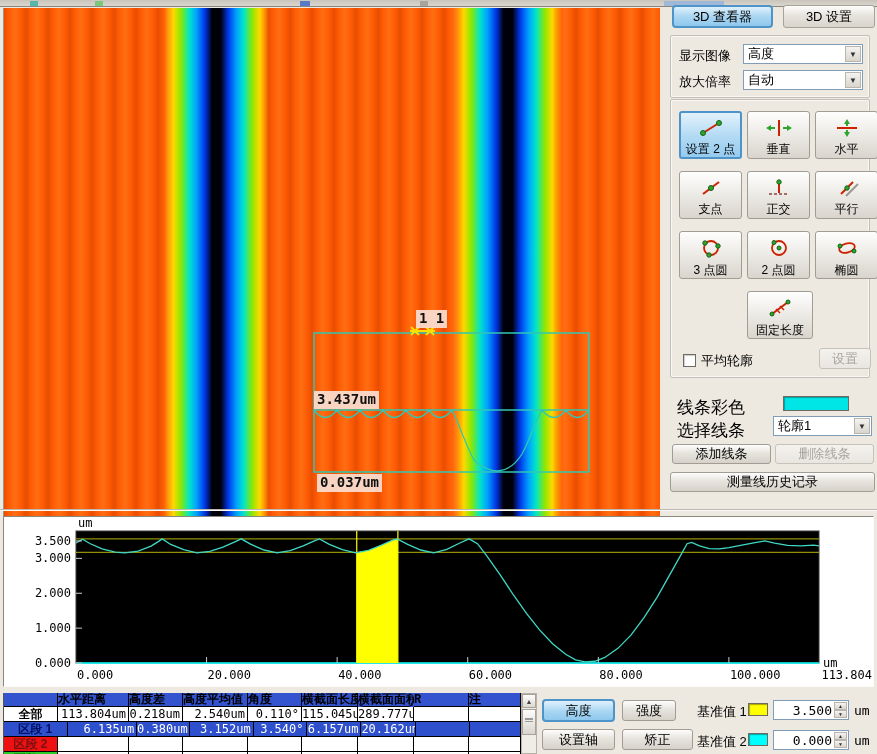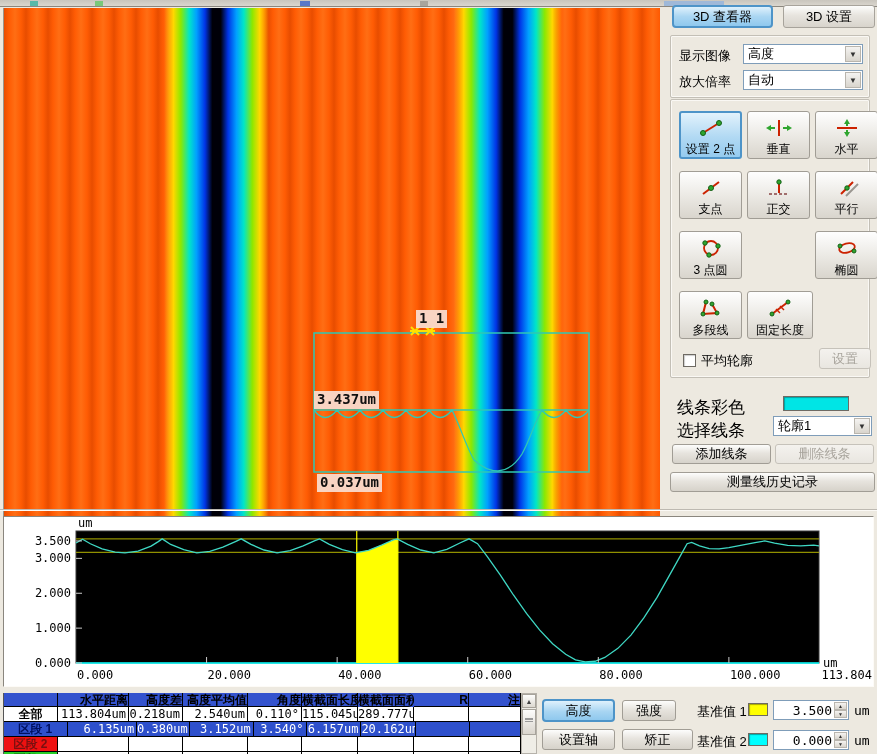--- a/index.html
+++ b/index.html
@@ -81,21 +81,21 @@
     border-bottom:1px solid #FDFBF7; border-right:1px solid #FDFBF7; }
 
   
   #results-table { position:absolute; left:3px; top:693px; width:518px; height:61px;
     background:#fff; border-left:1px solid #555; overflow:hidden; font-size:12px; }
   .t-row { display:flex; height:15px; line-height:14px; }
   .t-row.header { height:14px; background:#3453CE; color:#000; font-weight:bold; }
   .t-cell { border-right:1px solid #000; border-bottom:1px solid #000; height:100%;
     overflow:hidden; white-space:nowrap; text-align:right; padding-right:2px;
     font-family:"DejaVu Sans Mono",monospace; font-size:12px; }
-  .t-cell.hdr { text-align:right; font-family:Liberation Sans, sans-serif; padding-right:0; }
+  .t-cell.hdr { text-align:left; font-family:Liberation Mono, monospace; padding-right:0; }
   .t-cell.lbl { text-align:center; font-family:"Liberation Sans",sans-serif; font-weight:bold; padding-right:0; }
   .t-row.selected { background:#2E50CC; color:#FFF; }
   #table-scrollbar { position:absolute; left:521px; top:693px; width:16px; height:61px;
     background:#EFEDE6; border:1px solid #B6B2AA; }
   .sb-btn { position:absolute; left:0; width:14px; height:14px;
     background:linear-gradient(#FDFDFC,#DDD9D1); border:1px solid #A7A39B;
     font-size:7px; text-align:center; line-height:13px; color:#444; }
   .sb-thumb { position:absolute; left:0; top:15px; width:14px; height:26px;
     background:linear-gradient(#FDFDFC,#D9D5CD); border:1px solid #A7A39B; }
   .sb-grip { margin-top:8px; border-top:1px solid #999; border-bottom:1px solid #999;
@@ -240,39 +240,37 @@
 
     <button class="tool-btn" style="left:8px;top:131px;">
       <svg width="28" height="20" viewBox="0 0 28 20">
         <circle cx="14" cy="10" r="7" fill="none" stroke="#CC2200" stroke-width="1.8"></circle>
         <circle cx="8" cy="5" r="2.2" fill="#2FA52F" stroke="#156015"></circle>
         <circle cx="21" cy="8" r="2.2" fill="#2FA52F" stroke="#156015"></circle>
         <circle cx="12" cy="17" r="2.2" fill="#2FA52F" stroke="#156015"></circle>
         </svg>
       <span class="tool-label">3 点圆</span>
     </button>
+    <button class="tool-btn" style="left:76px;top:131px;">
+      <svg width="28" height="20" viewBox="0 0 28 20">
+        <circle cx="14" cy="10" r="7" fill="none" stroke="#CC2200" stroke-width="1.8"></circle>
+        <circle cx="14" cy="10" r="2" fill="#2FA52F" stroke="#156015"></circle>
+        <circle cx="9" cy="4.5" r="2" fill="#2FA52F" stroke="#156015"></circle>
+        </svg>
+      <span class="tool-label">2 点圆</span>
+    </button>
     <button class="tool-btn" style="left:144px;top:131px;">
       <svg width="28" height="20" viewBox="0 0 28 20">
         <ellipse cx="14" cy="10" rx="8" ry="4.5" fill="none" stroke="#CC2200" stroke-width="1.8" transform="rotate(-15 14 10)"></ellipse>
         <circle cx="7" cy="8" r="2" fill="#2FA52F" stroke="#156015"></circle>
         <circle cx="21" cy="13" r="2" fill="#2FA52F" stroke="#156015"></circle>
         </svg>
       <span class="tool-label">椭圆</span>
     </button>
 
-    <button class="tool-btn" style="left:8px;top:191px;">
-      <svg width="28" height="20" viewBox="0 0 28 20">
-        <path d="M9,4 L6,16 L20,15 L15,6" fill="none" stroke="#CC2200" stroke-width="2"></path>
-        <circle cx="9" cy="4" r="2" fill="#2FA52F" stroke="#156015"></circle>
-        <circle cx="6" cy="16" r="2" fill="#2FA52F" stroke="#156015"></circle>
-        <circle cx="20" cy="15" r="2" fill="#2FA52F" stroke="#156015"></circle>
-        <circle cx="15" cy="6" r="2" fill="#2FA52F" stroke="#156015"></circle>
-        </svg>
-      <span class="tool-label">多段线</span>
-    </button>
     <button class="tool-btn" style="left:76px;top:191px;width:66px;">
       <svg width="28" height="20" viewBox="0 0 28 20">
         <line x1="6" y1="16" x2="22" y2="4" stroke="#CC2200" stroke-width="2"></line>
         <line x1="10" y1="11" x2="14" y2="15" stroke="#CC2200" stroke-width="1.5"></line>
         <line x1="14" y1="8" x2="18" y2="12" stroke="#CC2200" stroke-width="1.5"></line>
         <circle cx="6" cy="16" r="2" fill="#2FA52F" stroke="#156015"></circle>
         <circle cx="22" cy="4" r="2" fill="#2FA52F" stroke="#156015"></circle>
         </svg>
       <span class="tool-label">固定长度</span>
     </button>

